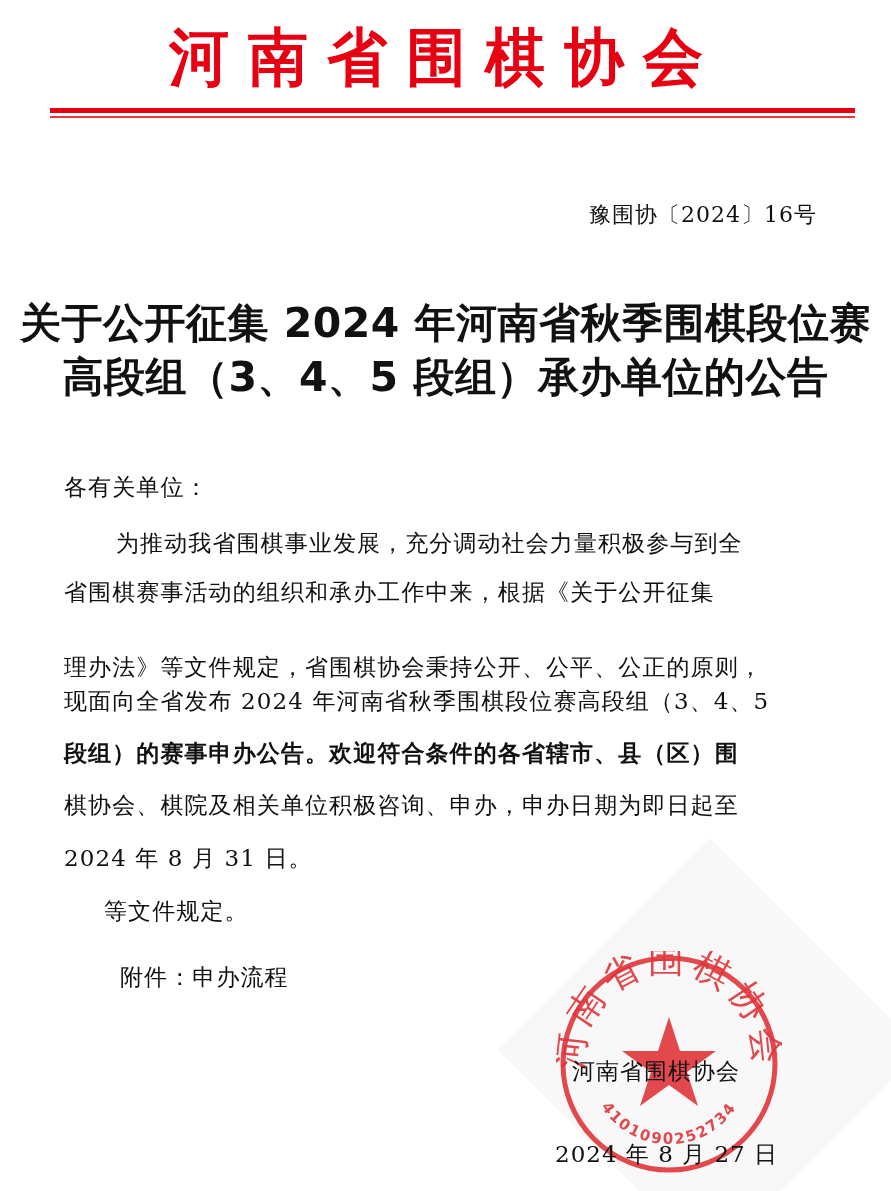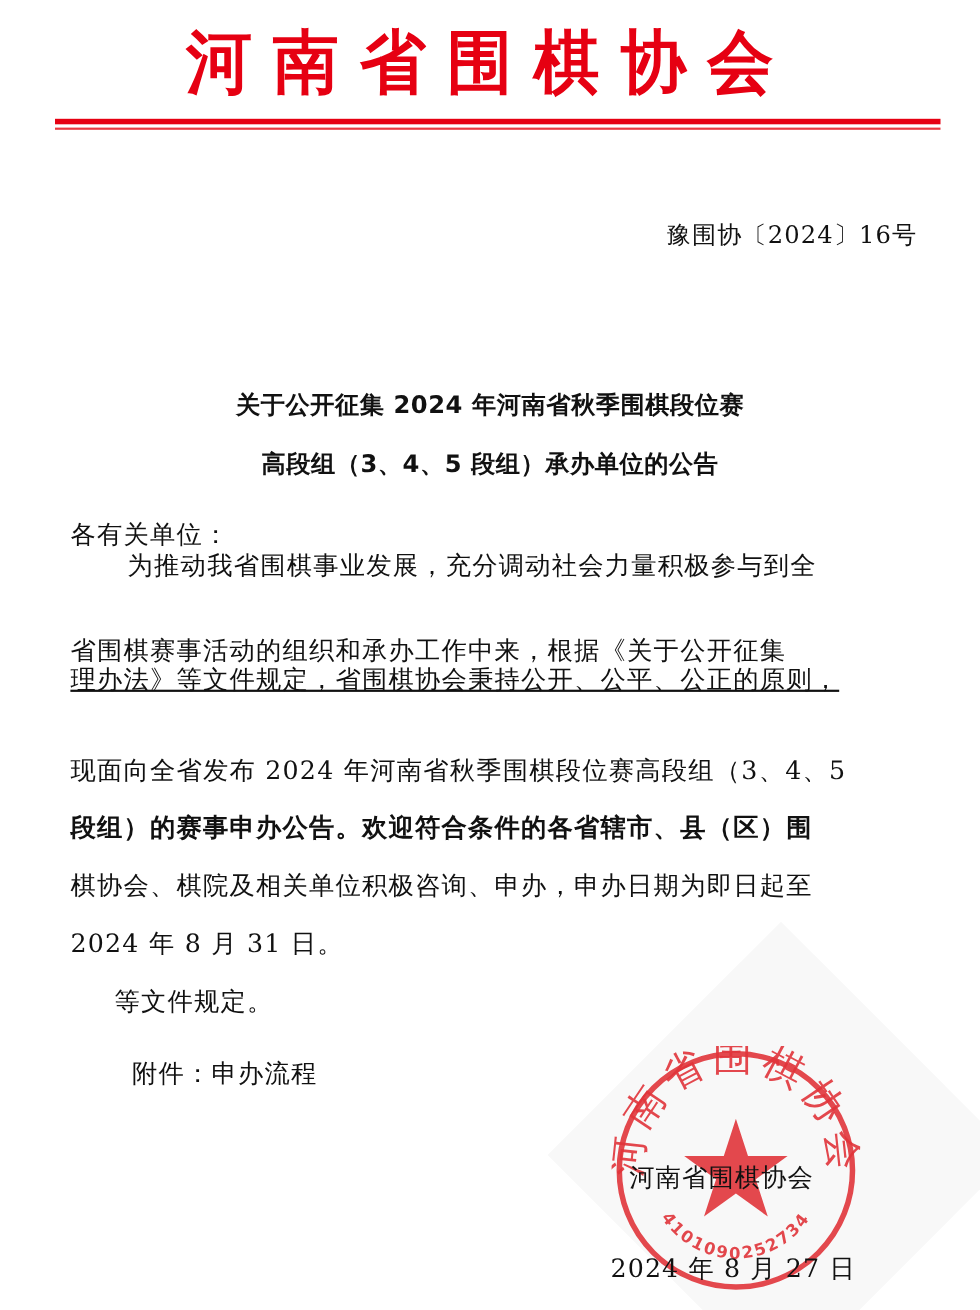--- a/index.html
+++ b/index.html
@@ -5,23 +5,23 @@
   html, body { margin: 0; padding: 0; background: #ffffff; }
   body { width: 891px; height: 1191px; position: relative; overflow: hidden;
          font-family: "DejaVu Serif", "Liberation Serif", serif; color: #111; }
   .abs { position: absolute; }
   .masthead { left: 0; top: 22px; width: 891px; text-align: center;
               font-family: "DejaVu Serif", serif; font-weight: bold; color: #e60012;
               font-size: 60px; letter-spacing: 19px; line-height: 70px; }
   .masthead span { display: inline-block; transform: scaleY(1.05); }
   .rule-thick { left: 50px; top: 108px; width: 805px; height: 5px; background: #e60012; }
   .rule-thin  { left: 50px; top: 116px; width: 805px; height: 2px; background: #e8383f; }
-  .docnum { right: 57px; top: 198px; font-size: 22px; line-height: 34px; letter-spacing: 1px; }
+  .docnum { right: 74px; top: 198px; font-size: 22px; line-height: 34px; letter-spacing: 1px; }
   .title { left: 0; width: 891px; text-align: center; font-family: "DejaVu Sans", sans-serif;
-           font-weight: bold; font-size: 22px; letter-spacing: 0.5px; line-height: 40px; margin-top: 46px; }
+           font-weight: bold; font-size: 41px; letter-spacing: 0.5px; line-height: 40px; }
   .t1 { top: 303px; }
   .t2 { top: 357px; }
   .line { left: 64px; font-size: 23px; line-height: 30px; white-space: nowrap; letter-spacing: 1.1px; }
   .diamond { left: 560px; top: 900px; width: 300px; height: 300px; background: #f8f8f8;
              transform: rotate(45deg); transform-origin: center; }
   .seal { left: 556px; top: 951px; width: 226px; height: 226px; }
   .sign { font-size: 23px; line-height: 30px; white-space: nowrap; letter-spacing: 1px; }
 </style>
 </head>
 <body>
@@ -31,23 +31,23 @@
 </div>
 <div class="abs rule-thick"></div>
 <div class="abs rule-thin"></div>
 
 <div class="abs docnum">豫围协〔2024〕16号</div>
 
 <div class="abs title t1">关于公开征集 2024 年河南省秋季围棋段位赛</div>
 <div class="abs title t2">高段组（3、4、5 段组）承办单位的公告</div>
 
 <div class="abs line" style="top:472px;">各有关单位：</div>
-<div class="abs line" style="top:500px; left:116px;">为推动我省围棋事业发展，充分调动社会力量积极参与到全</div>
+<div class="abs line" style="top:528px; left:116px;">为推动我省围棋事业发展，充分调动社会力量积极参与到全</div>
 <div class="abs line" style="top:577px;">省围棋赛事活动的组织和承办工作中来，根据《关于公开征集</div>
-<div class="abs line" style="top:603px;text-decoration:underline;">理办法》等文件规定，省围棋协会秉持公开、公平、公正的原则，</div>
+<div class="abs line" style="top:652px;">理办法》等文件规定，省围棋协会秉持公开、公平、公正的原则，</div>
 <div class="abs line" style="top:686px;">现面向全省发布 2024 年河南省秋季围棋段位赛高段组（3、4、5</div>
 <div class="abs line" style="top:738px;font-weight:bold;">段组）的赛事申办公告。欢迎符合条件的各省辖市、县（区）围</div>
 <div class="abs line" style="top:791px;font-family:Liberation Serif, serif;">棋协会、棋院及相关单位积极咨询、申办，申办日期为即日起至</div>
 <div class="abs line" style="top:843px;">2024 年 8 月 31 日。</div>
 <div class="abs line" style="top:896px; left:104px;">等文件规定。</div>
 
 <div class="abs line" style="top:962px; left:120px;">
   <span>附件：</span><span>申办流程</span>
 </div>
 

